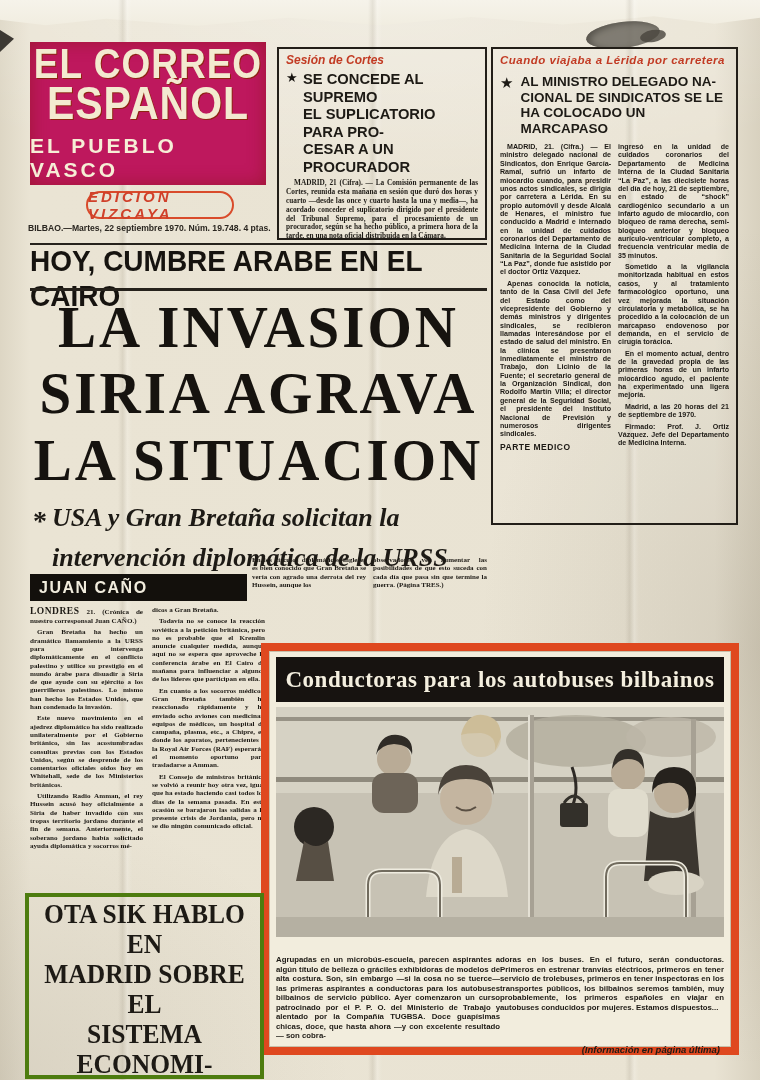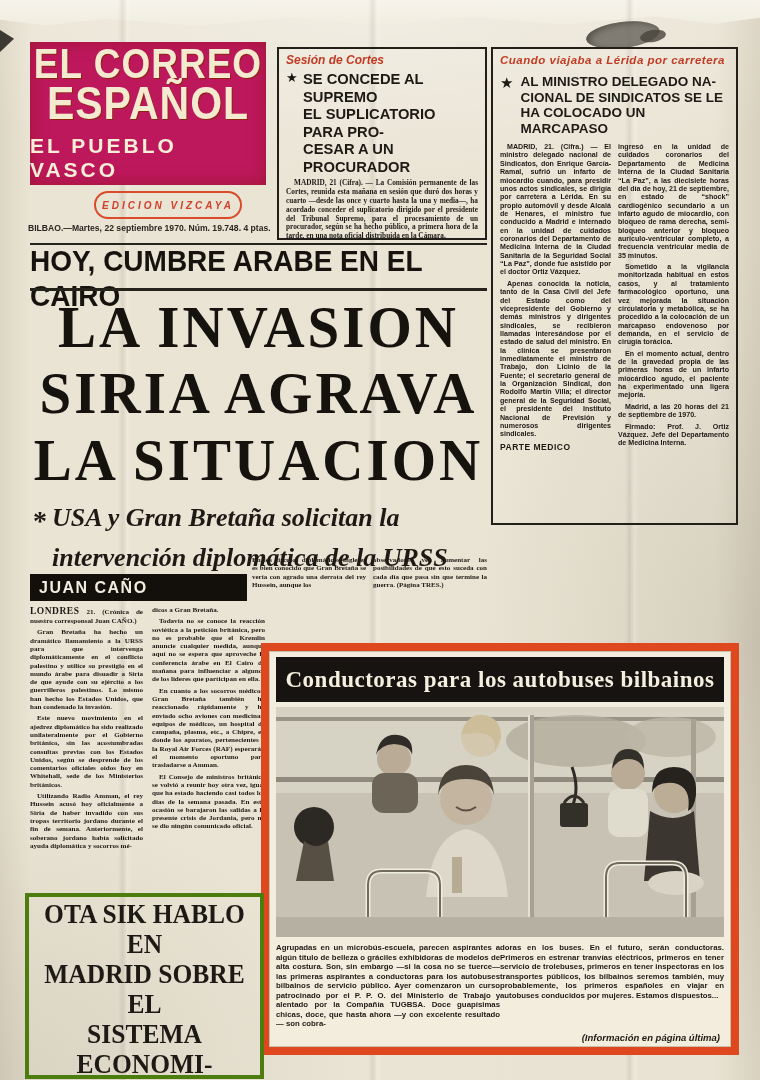--- a/index.html
+++ b/index.html
@@ -23,22 +23,22 @@
     transform:rotate(-7deg);opacity:.85;box-shadow:inset 4px 2px 6px #3f3c35;}
   .smudge2{left:640px;top:30px;width:26px;height:12px;background:#47443c;border-radius:50%;transform:rotate(-10deg);opacity:.8;}
   .notch{left:0;top:30px;width:14px;height:22px;background:#2a2722;clip-path:polygon(0 0,100% 40%,0 100%);opacity:.9;}
   .fold{top:0;width:14px;height:1080px;background:linear-gradient(90deg,rgba(0,0,0,0),rgba(110,100,80,.12),rgba(255,255,255,.18),rgba(0,0,0,0));}
   
   .masthead{left:30px;top:42px;width:236px;height:143px;background:#be185d;
     box-shadow:inset 0 0 18px rgba(120,20,0,.45);display:flex;flex-direction:column;align-items:center;justify-content:center;}
   .mh1{font-family:"Liberation Sans",sans-serif;font-weight:700;color:#f3ead0;font-size:37px;line-height:1.0;transform:scaleY(1.15);letter-spacing:1px;text-shadow:1px 1px 0 #8d2410;}
   .mh2{font-family:"Liberation Sans",sans-serif;font-weight:700;color:#f3ead0;font-size:41px;line-height:1.05;transform:scaleY(1.12);letter-spacing:1px;text-shadow:1px 1px 0 #8d2410;}
   .mh3{font-family:"Liberation Sans",sans-serif;font-weight:700;color:#f6eed6;font-size:21px;letter-spacing:3px;margin-top:9px;}
-  .edition{left:94px;top:191px;width:144px;height:24px;border:2px solid #d94b2b;border-radius:14px;
-    color:#d0402a;font-family:"Liberation Sans",sans-serif;font-weight:700;font-style:italic;font-size:10px;
+  .edition{left:86px;top:191px;width:144px;height:24px;border:2px solid #d94b2b;border-radius:14px;
+    color:#d0402a;font-family:"Liberation Sans",sans-serif;font-weight:700;font-style:italic;font-size:15px;
     letter-spacing:3px;display:flex;align-items:center;justify-content:center;}
   .dateline{left:28px;top:223px;width:260px;font-family:"Liberation Sans",sans-serif;font-weight:700;font-size:8.6px;color:#2a2620;}
   
   .nbox{border:2.5px solid #221e18;background:rgba(255,255,255,.06);}
   .cortes{left:277px;top:47px;width:210px;height:193px;padding:4px 7px 0 7px;box-sizing:border-box;overflow:hidden;}
   .kicker{color:#c23b24;font-family:"Liberation Sans",sans-serif;font-weight:700;font-style:italic;font-size:12px;}
   .cortes-headrow{display:flex;gap:5px;margin-top:3px;}
   .star{font-size:13px;line-height:1.2;color:#16130f;}
   .cortes-head{font-family:"Liberation Sans",sans-serif;font-weight:700;font-size:15.5px;line-height:1.13;transform:scaleX(.95);transform-origin:left;}
   .cortes-body{margin-top:4px;font-size:7.3px;line-height:1.22;font-weight:700;}
@@ -69,21 +69,21 @@
   .main-cols{left:30px;top:606px;width:235px;height:287px;display:flex;gap:9px;overflow:hidden;}
   .mcol{flex:1;font-size:7.1px;line-height:1.17;font-weight:700;}
   .mcol p{margin:0 0 3px 0;text-indent:7px;}
   .mcol .loc{font-size:9.5px;font-weight:700;letter-spacing:.5px;}
   
   .photo-box{left:261px;top:643px;width:478px;height:412px;box-sizing:border-box;border:8px solid #df481f;
     background:#f2eddd;padding:6px 7px;box-shadow:inset 0 0 0 1px #c8c0aa;}
   .photo-title{height:45px;background:#171310;color:#f4efdf;display:flex;align-items:center;justify-content:center;
     font-size:23px;font-weight:700;letter-spacing:.5px;}
   .photo{margin-top:5px;height:230px;overflow:hidden;background:#c9c4b6;}
-  .caption-row{display:flex;margin-top:6px;}
+  .caption-row{display:flex;margin-top:18px;}
   .cap{flex:1;font-family:"Liberation Sans",sans-serif;font-weight:700;font-size:7.8px;line-height:1.22;}
   .info-line{text-align:right;font-family:"Liberation Sans",sans-serif;font-weight:700;font-style:italic;font-size:9.5px;margin-top:3px;padding-right:4px;}
   
   .ota{left:25px;top:893px;width:239px;height:186px;box-sizing:border-box;border:4px solid #4d7c0f;padding:9px 8px 0 8px;overflow:hidden;}
   .ota-head{font-size:25.5px;line-height:1.13;font-weight:700;text-align:center;transform:scaleY(1.04);}
 </style>
 </head>
 <body>
 
 <div class="abs torn-top"></div>

